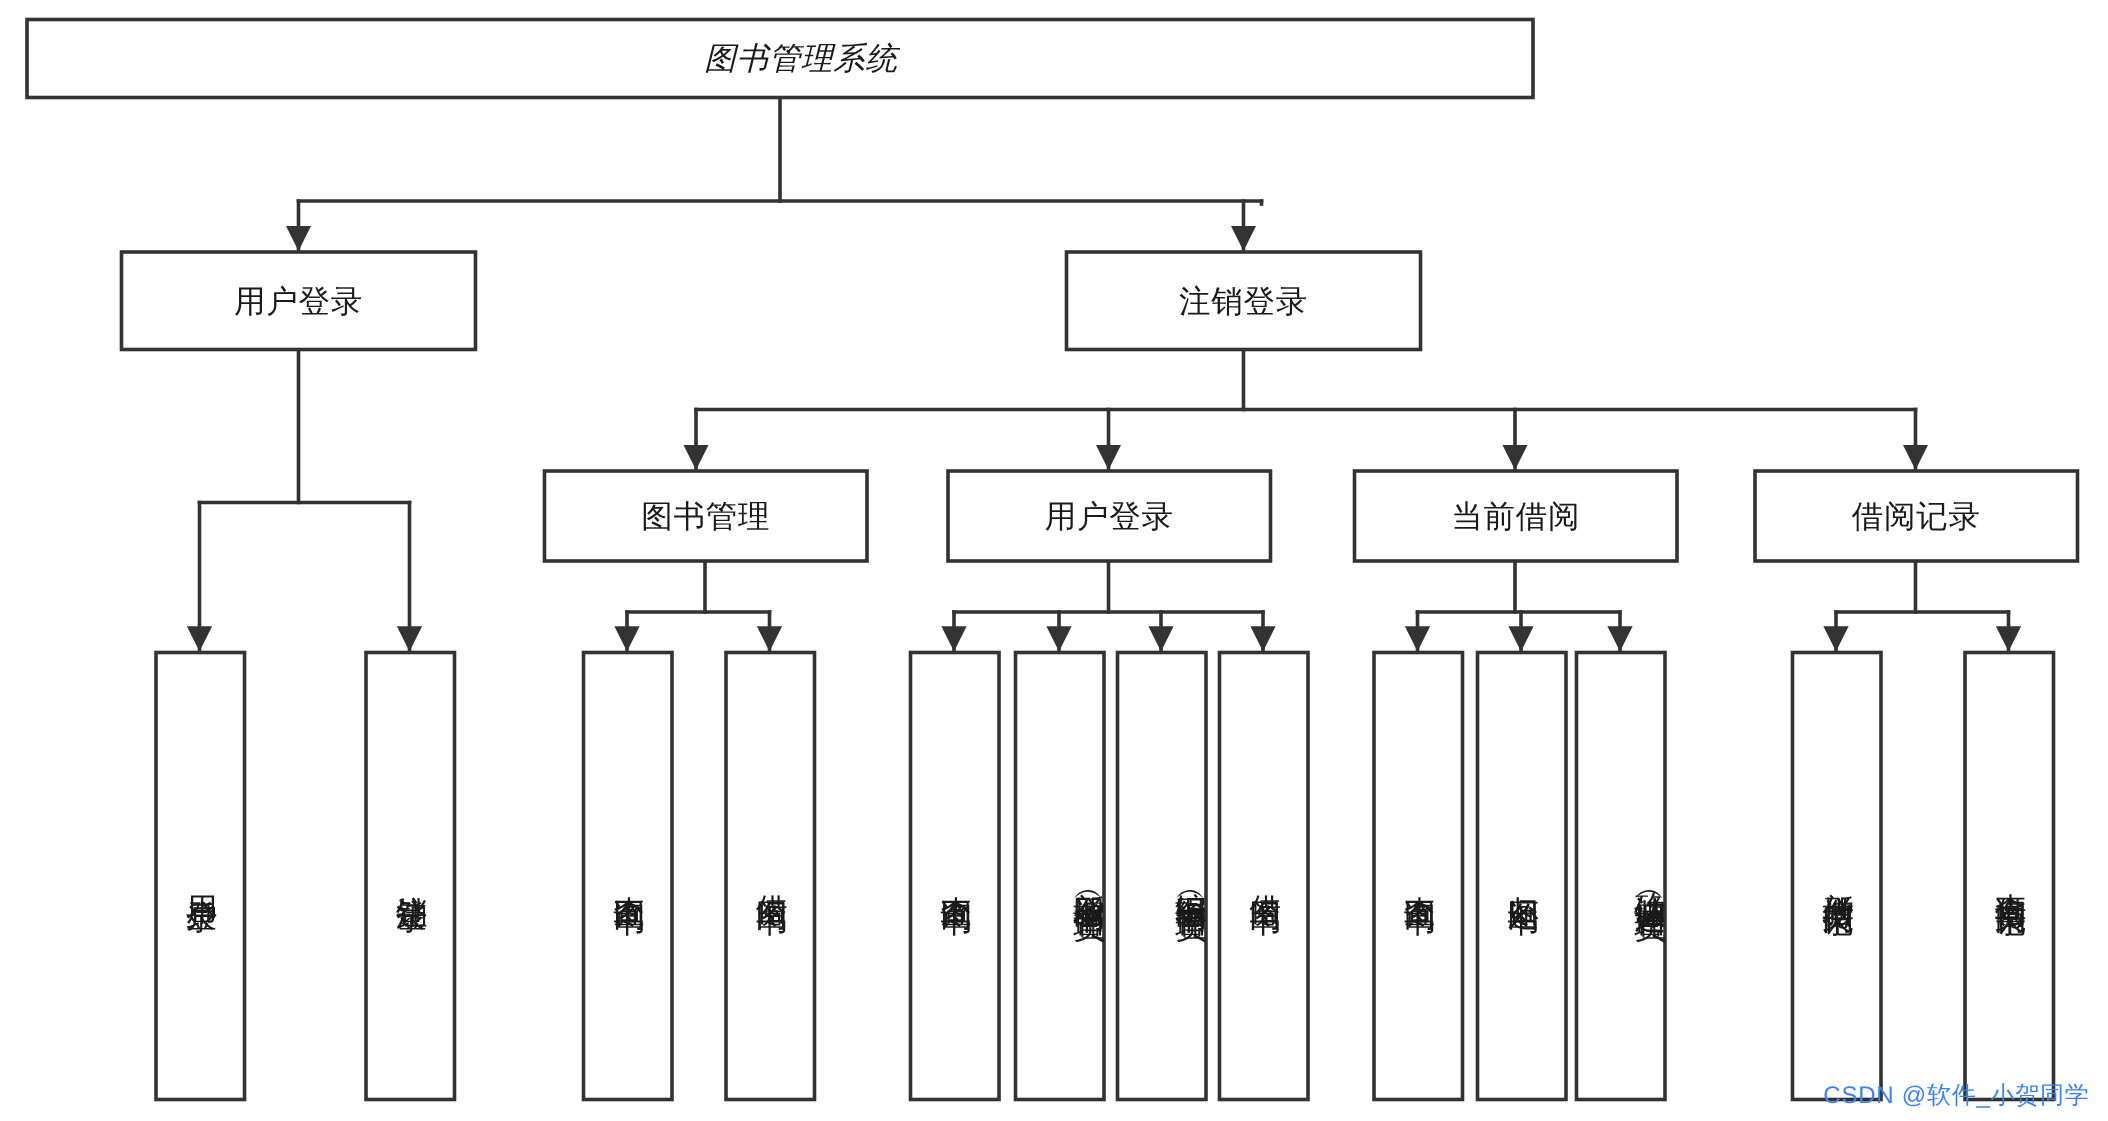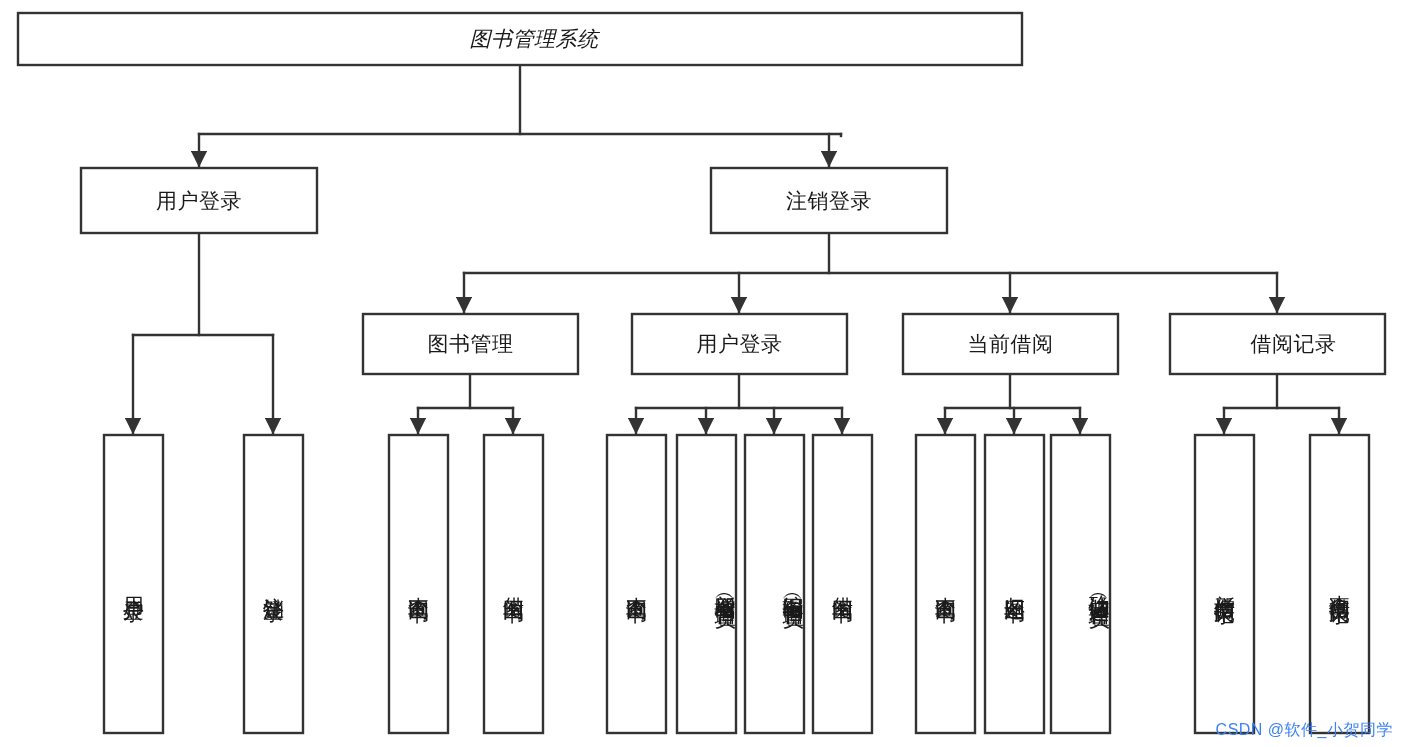--- a/index.html
+++ b/index.html
@@ -176,21 +176,21 @@
   </svg>
 
   <div class="node-label horizontal" style="left:32px; top:13px; width:1004px; height:52px;font-style:italic;">图书管理系统</div>
 
   <div class="node-label horizontal" style="left:81px; top:168px; width:236px; height:65px;">用户登录</div>
   <div class="node-label horizontal" style="left:711px; top:168px; width:236px; height:65px;">注销登录</div>
 
   <div class="node-label horizontal" style="left:363px; top:314px; width:215px; height:60px;">图书管理</div>
   <div class="node-label horizontal" style="left:632px; top:314px; width:215px; height:60px;">用户登录</div>
   <div class="node-label horizontal" style="left:903px; top:314px; width:215px; height:60px;">当前借阅</div>
-  <div class="node-label horizontal" style="left:1170px; top:314px; width:215px; height:60px;padding-left:16px;">借阅记录</div>
+  <div class="node-label horizontal" style="left:1170px; top:314px; width:215px; height:60px;">借阅记录</div>
 
   <div class="node-label vertical centered" style="left:104px; top:435px; width:59px; height:298px;">用户登录</div>
   <div class="node-label vertical centered" style="left:244px; top:435px; width:59px; height:298px;">注销登录</div>
   <div class="node-label vertical centered" style="left:389px; top:435px; width:59px; height:298px;">查询图书</div>
   <div class="node-label vertical centered" style="left:484px; top:435px; width:59px; height:298px;">借阅图书</div>
   <div class="node-label vertical centered" style="left:607px; top:435px; width:59px; height:298px;">查询图书</div>
   <div class="node-label vertical" style="left:677px; top:435px; width:59px; height:298px;">新增图书（管理员）</div>
   <div class="node-label vertical" style="left:745px; top:435px; width:59px; height:298px;">编辑图书（管理员）</div>
   <div class="node-label vertical centered" style="left:813px; top:435px; width:59px; height:298px;">借阅图书</div>
   <div class="node-label vertical centered" style="left:916px; top:435px; width:59px; height:298px;">查询图书</div>

